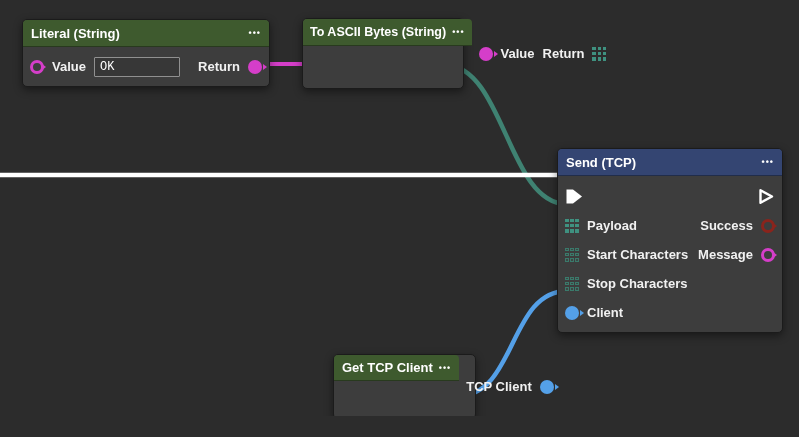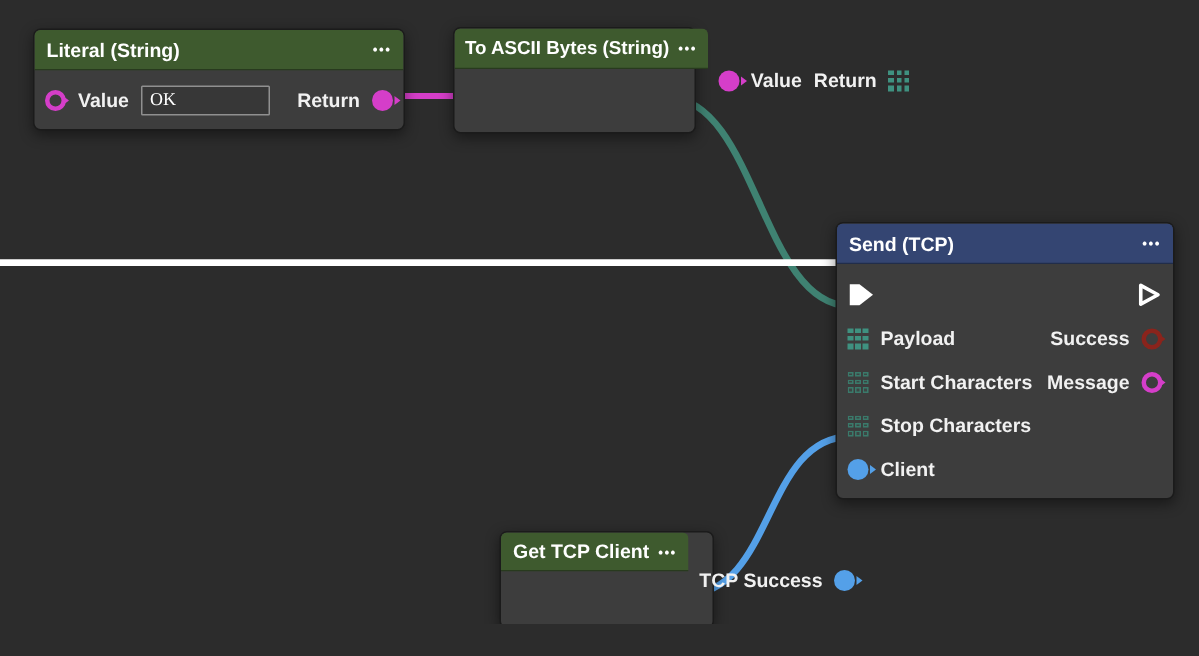--- a/index.html
+++ b/index.html
@@ -53,21 +53,21 @@
              grid-template-columns:repeat(3,1fr); grid-template-rows:repeat(3,1fr); gap:1.5px; }
   .gridpin i { display:block; }
   .gridpin.gfilled i { background:#3f9180; }
   .gridpin.goutline i { box-shadow:inset 0 0 0 1px #3a7a6b; background:rgba(63,131,115,.14); }
 
   .execpin { flex:none; width:18px; height:17px; cursor:crosshair; }
 
   .text-field {
     width:86px; height:20px; box-sizing:border-box;
     background:#373737; border:1px solid #909090; border-radius:1px;
-    color:#ffffff; font-family:Liberation Serif, serif; font-size:12px;
+    color:#ffffff; font-family:Liberation Mono, monospace; font-size:12px;
     padding:0 5px; outline:none;
   }
 </style>
 </head>
 <body>
 
 <div id="canvas">
 
   <svg id="wires" width="799" height="437">
     <path d="M 252 64 L 320 64" fill="none" stroke-width="4" stroke="#d53ec9"></path>
@@ -198,19 +198,19 @@
     </div>
   </div>
 
   <div class="node" style="left:333px; top:354px; width:141px; height:63px; display:flex; flex-direction:row;">
     <div class="hdr green" style="height:25px;">
       <span>Get TCP Client</span>
       <span class="dots">•••</span>
     </div>
     <div class="body single">
       <div class="row" style="justify-content:flex-end;">
-        <span>TCP Success</span>
+        <span>TCP Client</span>
         <span class="pin filled" style="--c:#54a0e8"></span>
       </div>
     </div>
   </div>
 
 </div>
 
 </body></html>

